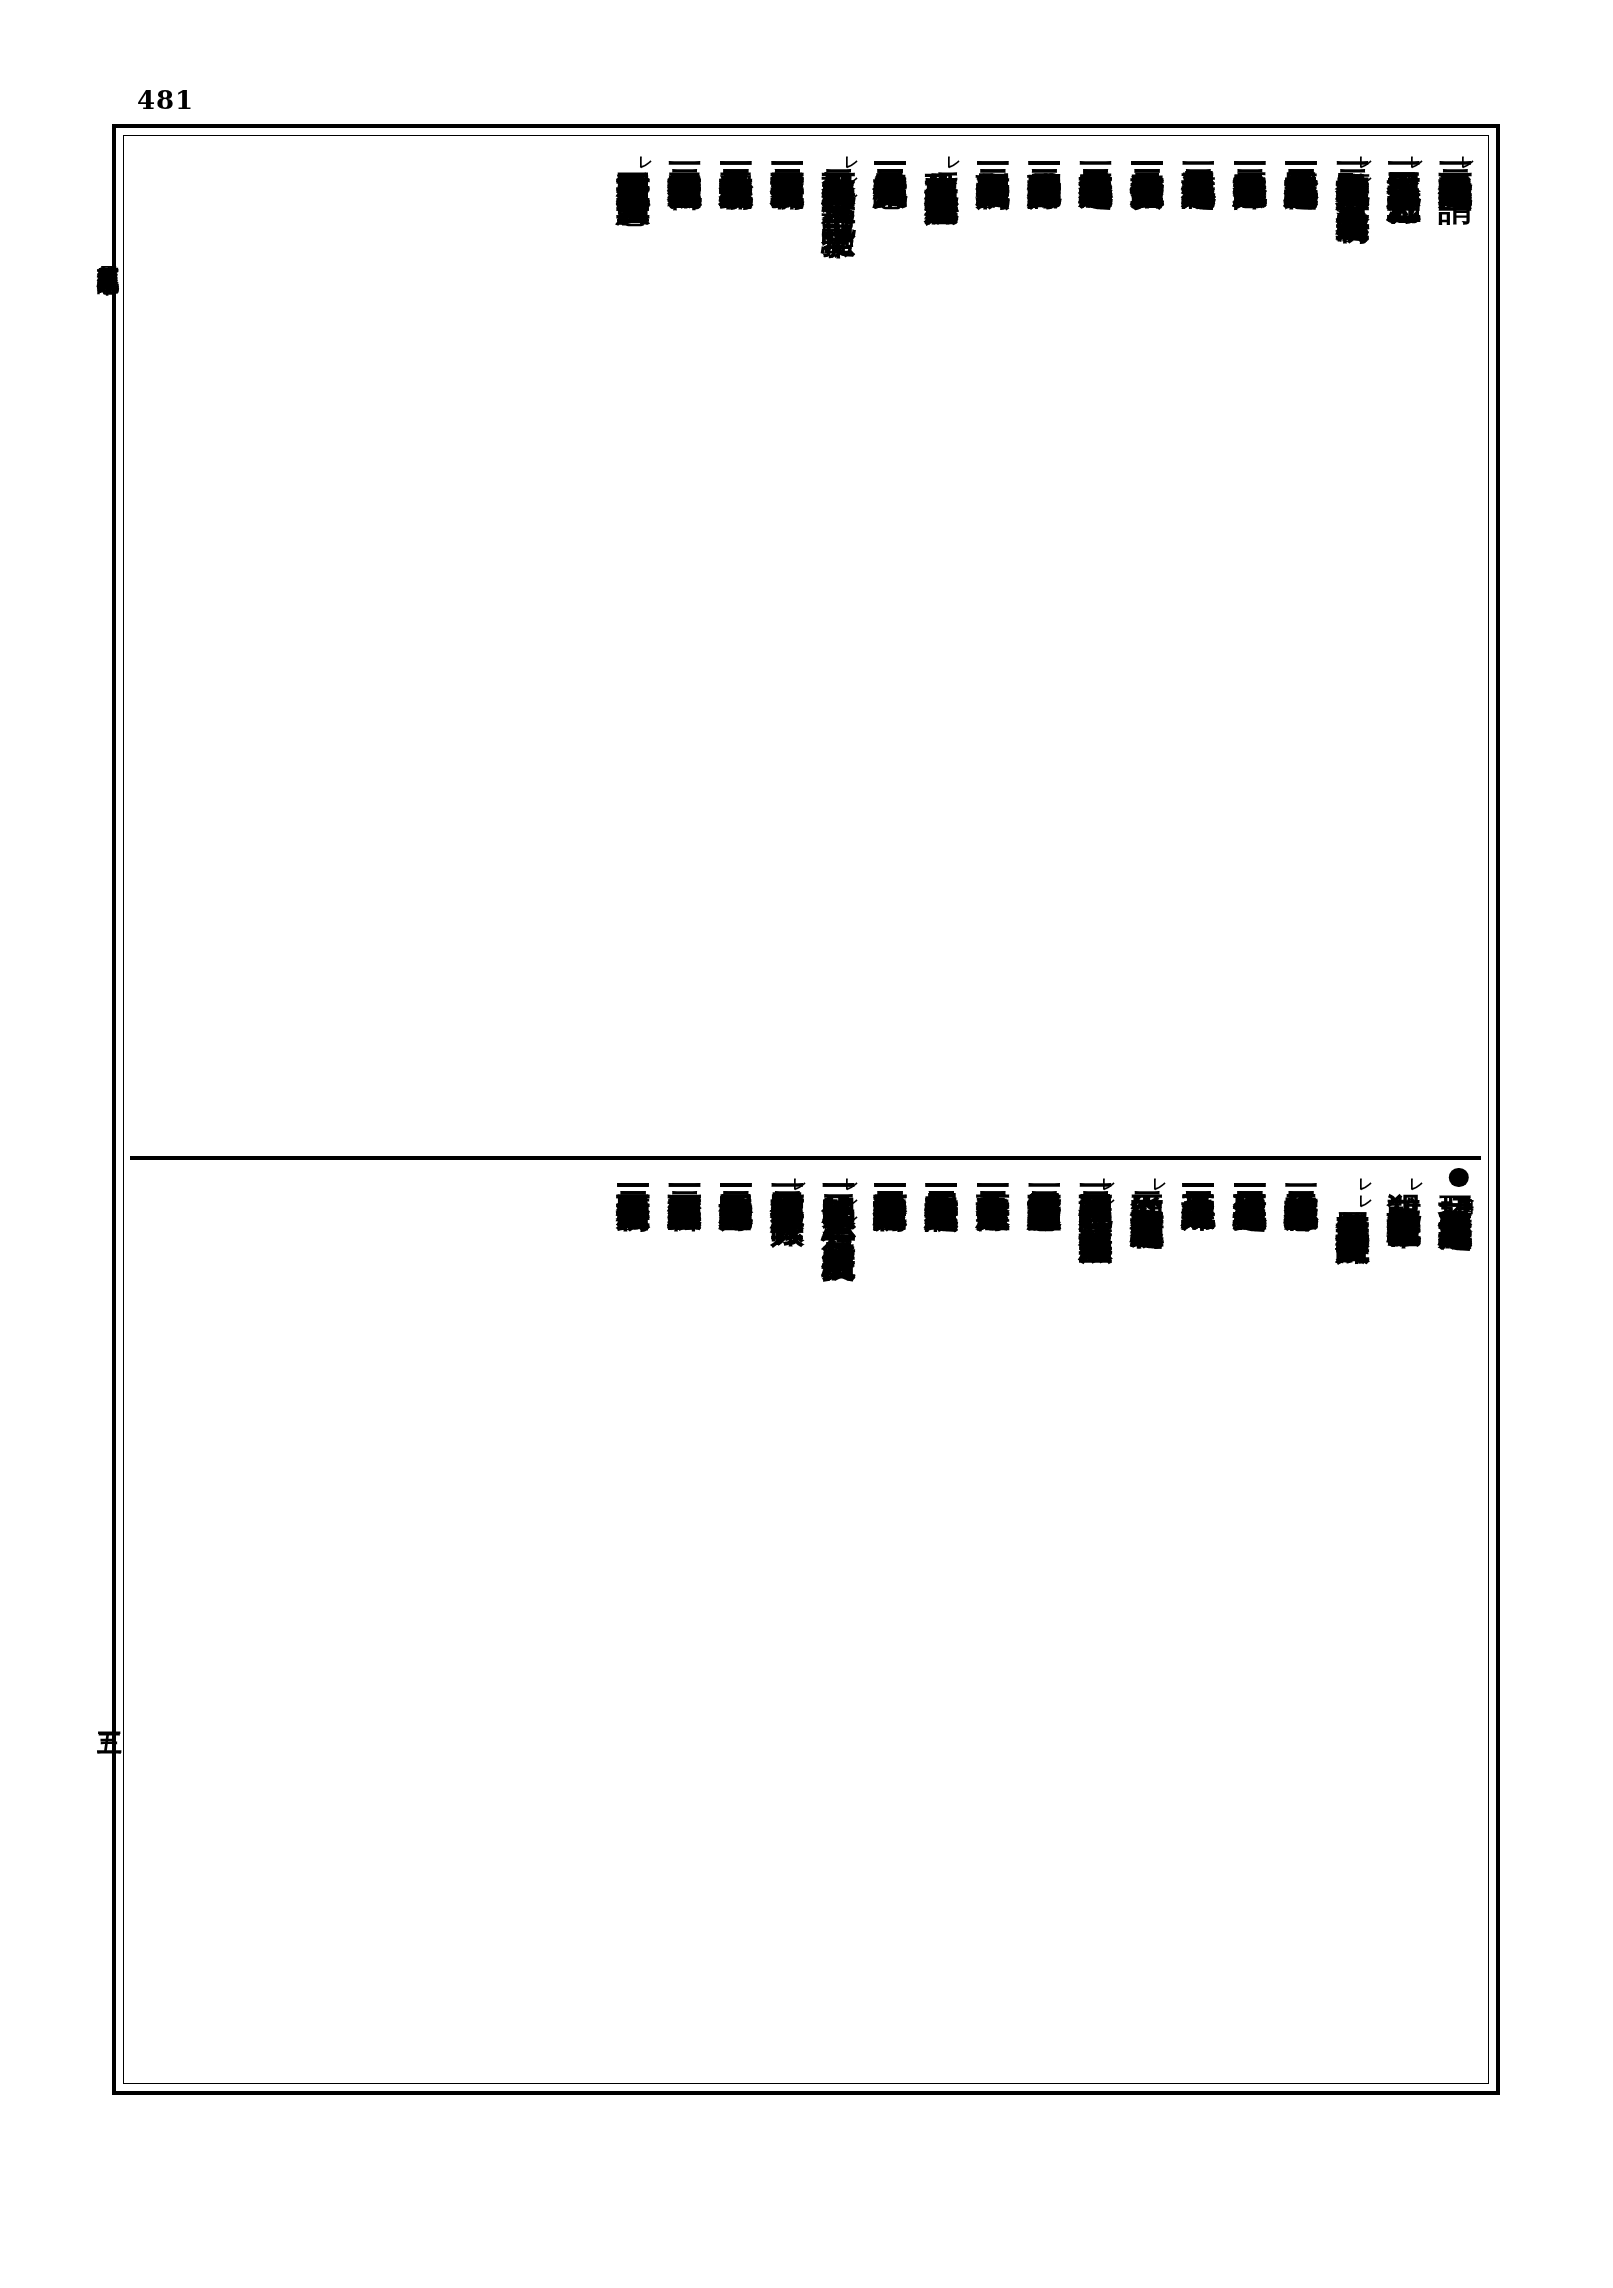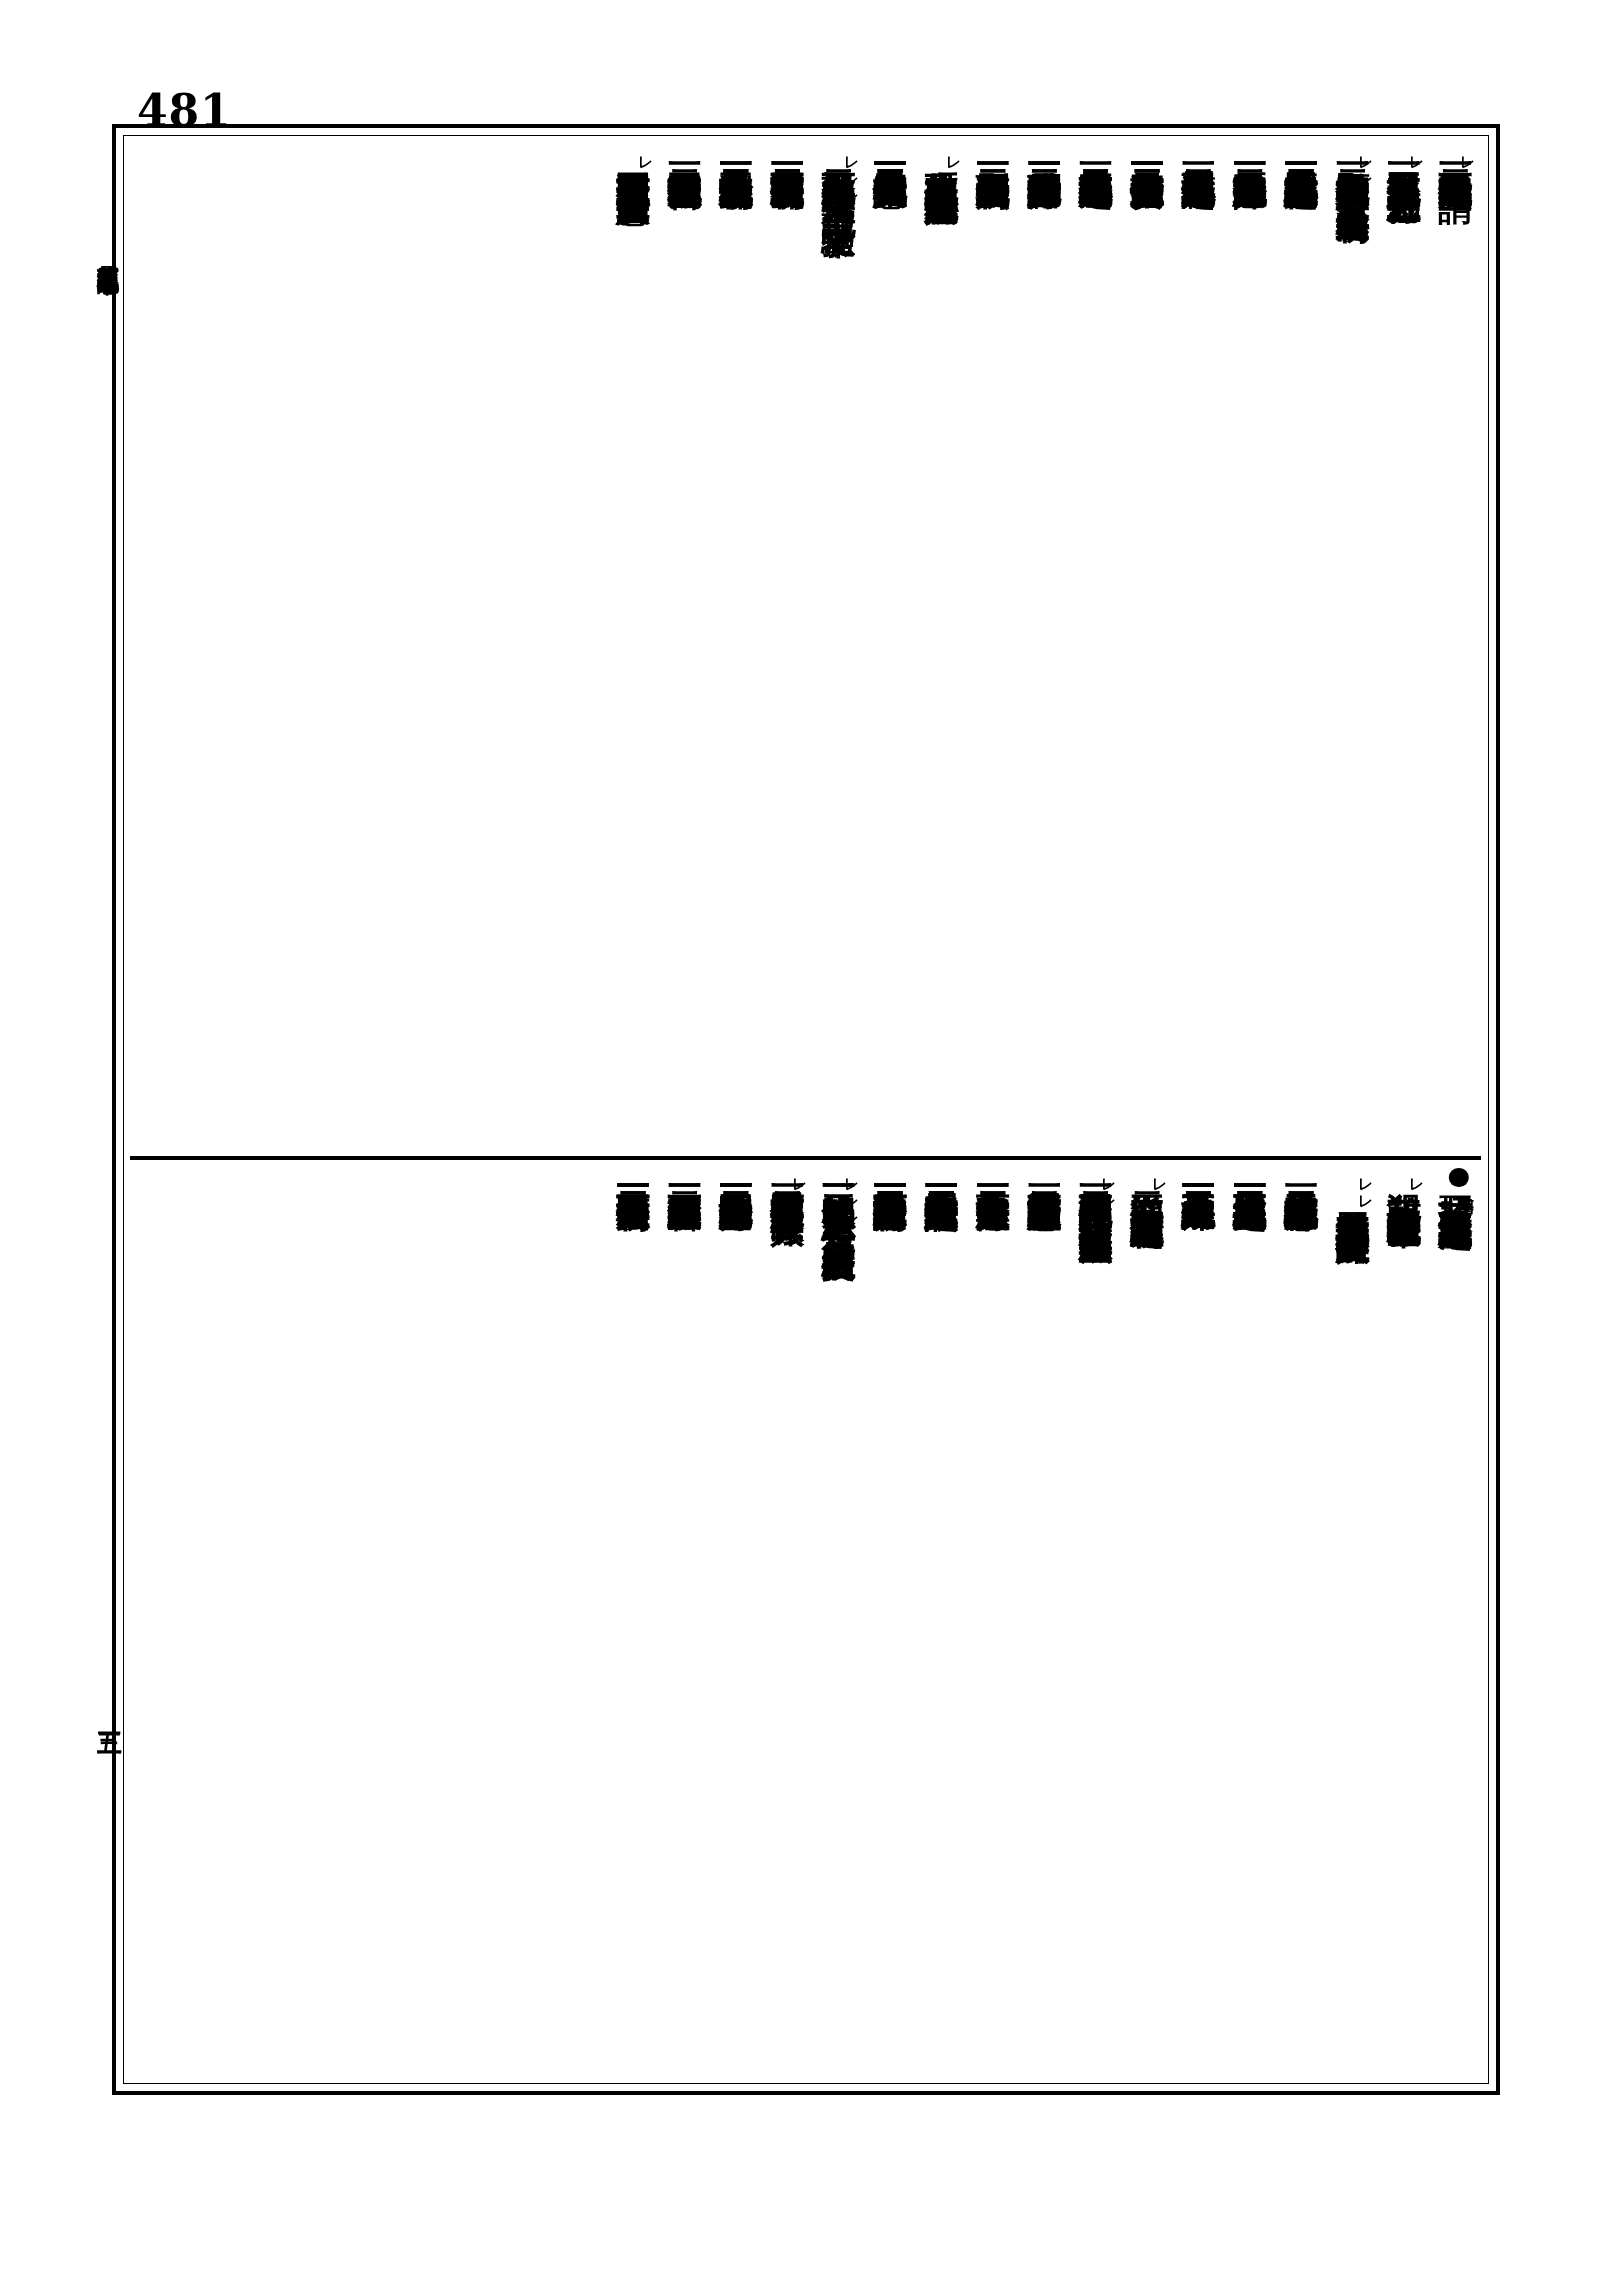--- a/index.html
+++ b/index.html
@@ -23,21 +23,21 @@
     background: #ffffff;
   }
 
   
   #folio {
     position: absolute;
     left: 137px;
     top: 85px;
     font-family: "DejaVu Serif", "Liberation Serif", serif;
     font-weight: 700;
-    font-size: 44px;
+    font-size: 26px;
     letter-spacing: 0.9px;
     color: #000;
   }
 
   
   #spine {
     position: absolute;
     left: 89px;
     top: 247px;
     width: 31px;

